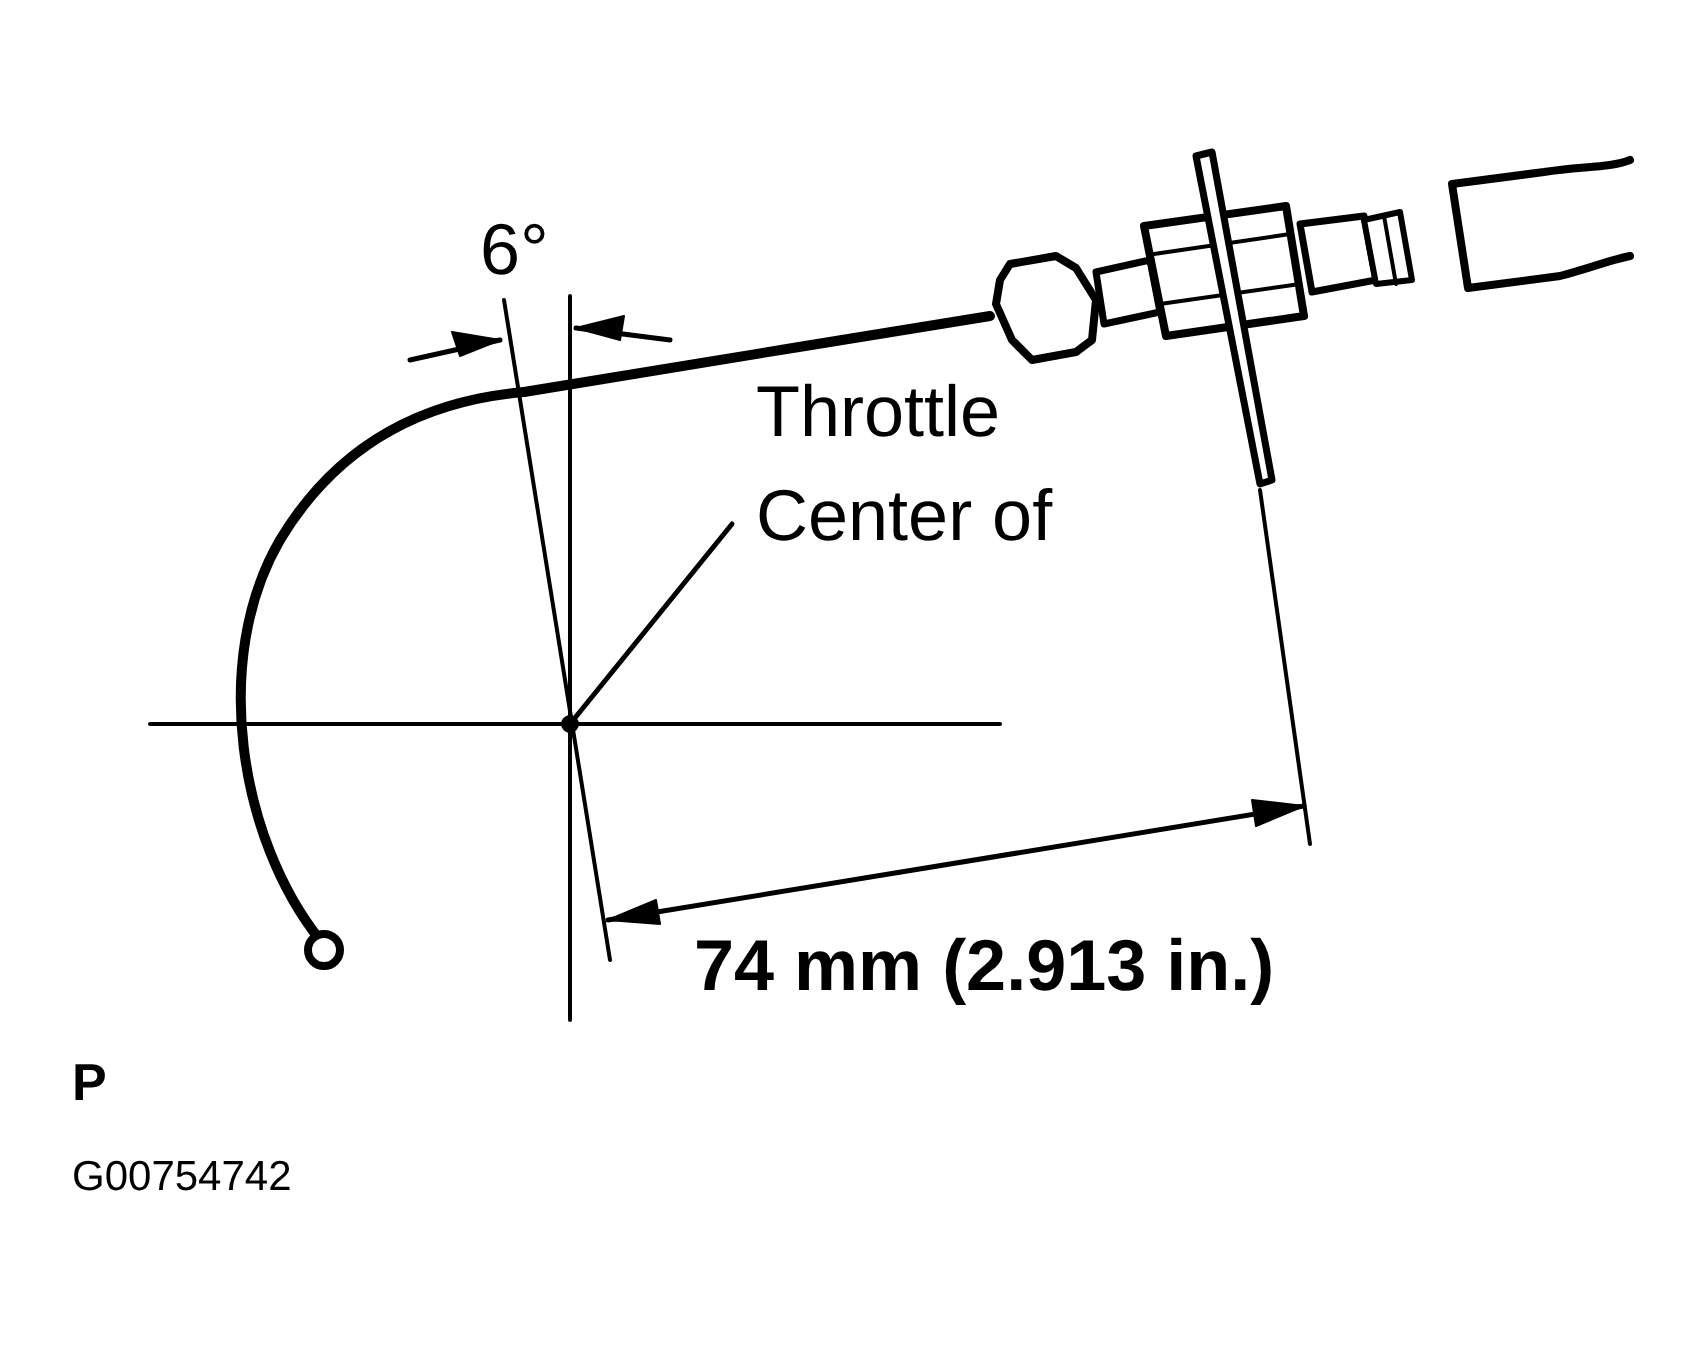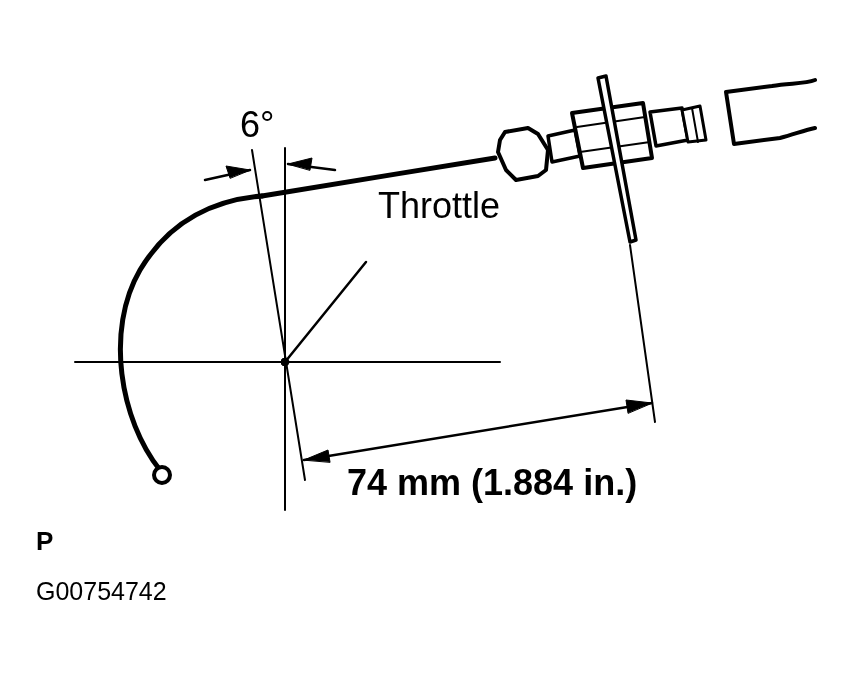--- a/index.html
+++ b/index.html
@@ -3,21 +3,21 @@
   <meta charset="utf-8">
   <style>
     html, body { margin: 0; padding: 0; background: #ffffff; }
     body { width: 851px; height: 673px; position: relative; overflow: hidden; font-family: "Liberation Sans", sans-serif; }
     svg { position: absolute; left: 0; top: 0; }
     .lbl { position: absolute; color: #000; font-family: "Liberation Sans", "DejaVu Sans", sans-serif; white-space: nowrap; }
     .angle { left: 240px; top: 104px; font-size: 36px; }
     .rot { left: 378px; top: 180px; font-size: 36px; line-height: 52px; }
     .dim { left: 347px; top: 462px; font-size: 36px; font-weight: bold; }
     .view { left: 36px; top: 526px; font-size: 26px; font-weight: bold; }
-    .figid { left: 36px; top: 577px; font-size: 25px; text-align: center; }
+    .figid { left: 36px; top: 577px; font-size: 21px; text-align: center; }
   </style>
 </head>
 <body>
 
 <svg width="851" height="673" viewBox="0 0 851 673" xmlns="http://www.w3.org/2000/svg">
   <g fill="none" stroke="#000" stroke-linecap="round" stroke-linejoin="round">
 
     <line x1="75" y1="362" x2="500" y2="362" stroke-width="2"></line>
 
     <line x1="285" y1="148" x2="285" y2="510" stroke-width="2"></line>
@@ -58,16 +58,17 @@
 
     <line x1="304" y1="460" x2="652" y2="403" stroke-width="2.5"></line>
     <polygon points="304,460 328,450 330,462" fill="#000" stroke-width="1"></polygon>
     <polygon points="652,403 626,400 628,413" fill="#000" stroke-width="1"></polygon>
   </g>
 </svg>
 
 <div class="lbl angle">6°</div>
 <div class="lbl rot">
   <div>Throttle</div>
+  <div>Center of</div>
 </div>
-<div class="lbl dim">74 mm (1.884 in.)</div>
+<div class="lbl dim">74 mm (2.913 in.)</div>
 <div class="lbl view">P</div>
 <div class="lbl figid">G00754742</div>
 
 </body></html>

